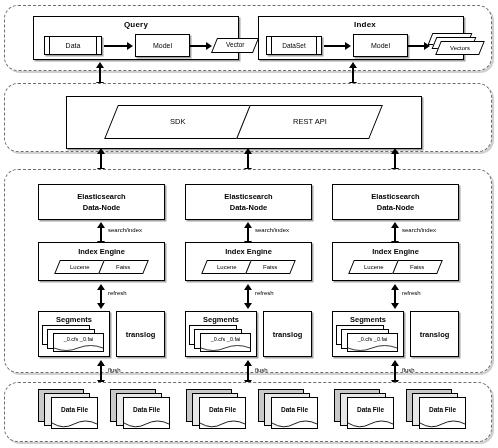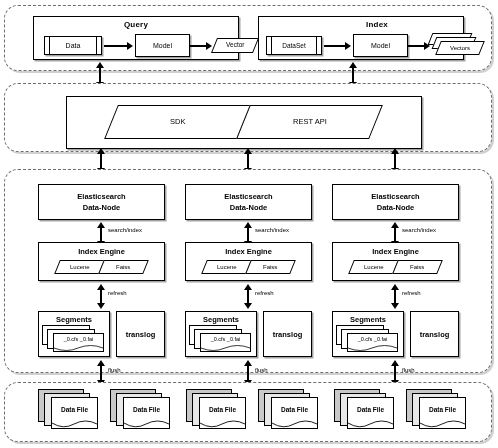--- a/index.html
+++ b/index.html
@@ -131,21 +131,21 @@
   </div>
 
   <div class="hline" style="left:190px;top:45px;width:18px;"></div>
   <div class="arrowhead ah-right" style="left:206px;top:41.5px;"></div>
 
   <div class="para paraflex" style="left:214px;top:38px;width:42px;height:15px;">
     <span style="font-size:6.5px;">Vector</span>
   </div>
 
   <div class="sbox" style="left:258px;top:16px;width:206px;height:44px;">
-    <div class="title" style="position:absolute;left:16px;top:3px;width:100%;font-size:8px;">Index</div>
+    <div class="title" style="position:absolute;left:4px;top:3px;width:100%;font-size:8px;">Index</div>
   </div>
   <div class="dbbox" style="left:266px;top:36px;width:56px;height:19px;">
     <div class="bar"></div>
     <div class="mid" style="font-size:6.5px;">DataSet</div>
     <div class="bar r"></div>
   </div>
   <div class="hline" style="left:324px;top:45px;width:22px;"></div>
   <div class="arrowhead ah-right" style="left:345px;top:41.5px;"></div>
 
   <div class="sbox ctr" style="left:353px;top:34px;width:55px;height:23px;font-size:7px;">

